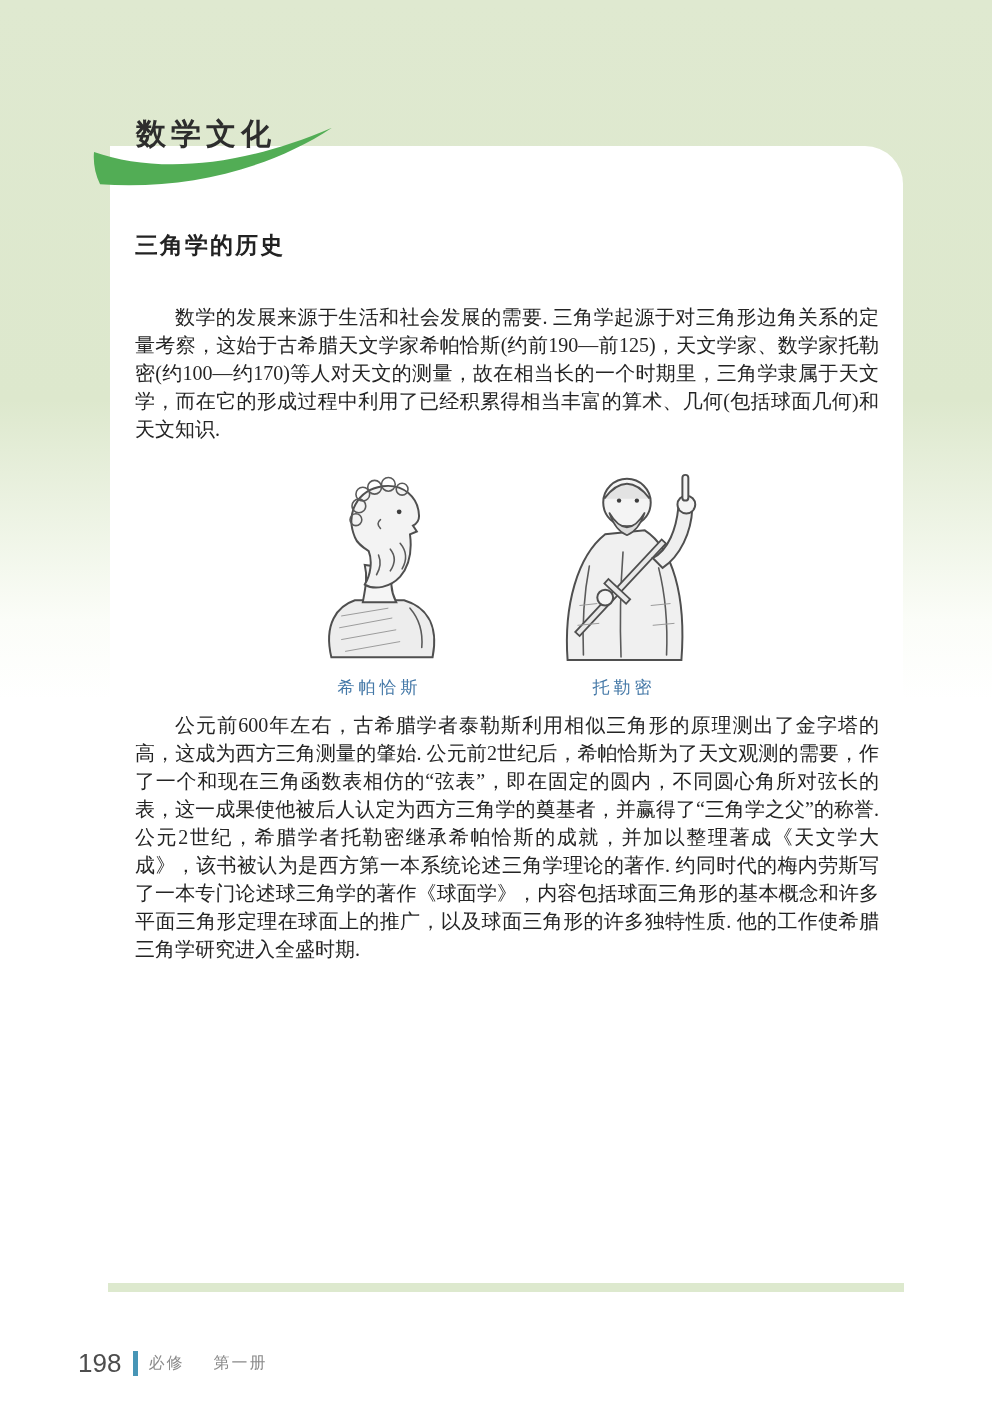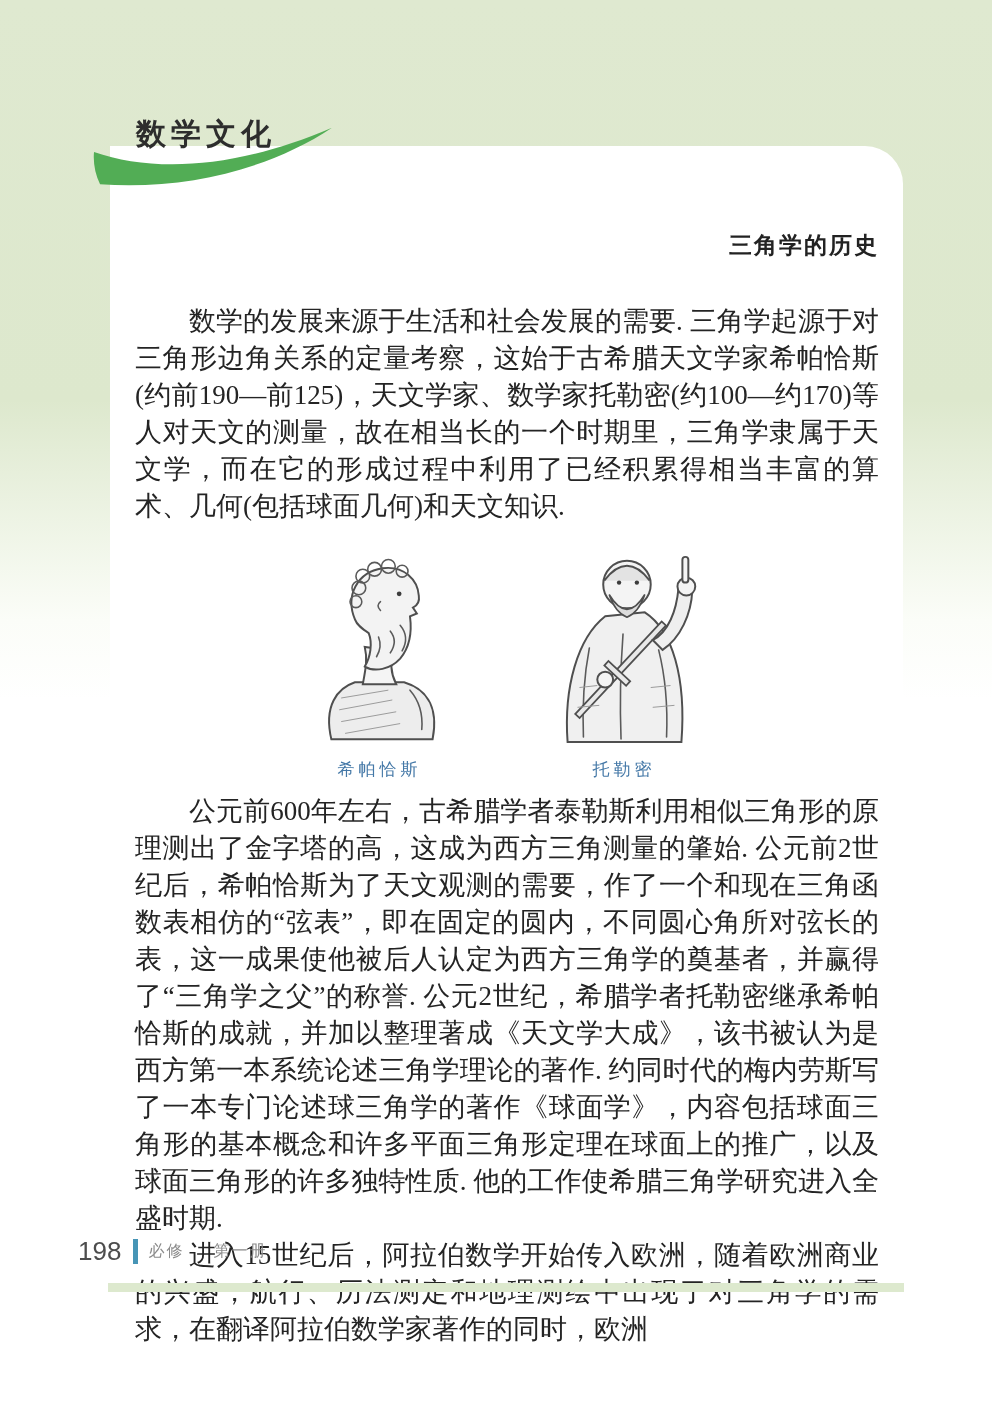--- a/index.html
+++ b/index.html
@@ -17,43 +17,43 @@
   .mascot-band{position:absolute;left:92px;top:125px;width:242px;height:64px;z-index:2;}
   .header-label{
     position:absolute;left:136px;top:114px;z-index:3;
     font-family:"Liberation Sans","DejaVu Sans",sans-serif;
     font-weight:bold;font-size:30px;letter-spacing:5px;color:#2d2d2d;
   }
   .content{
     position:absolute;left:135px;top:230px;width:744px;z-index:1;
   }
   .doc-title{
-    margin:0 0 42px 0;text-align:right;
+    margin:0 0 42px 0;text-align:left;
     font-family:Liberation Serif, serif;
     font-size:23px;font-weight:bold;letter-spacing:2px;color:#222;
   }
   p.para{
-    margin:0;font-size:27px;line-height:37px;color:#242424;
+    margin:0;font-size:20px;line-height:28px;color:#242424;
     text-align:justify;text-indent:2em;
   }
   .figure-row{
     margin:14px 0 12px 0;display:flex;justify-content:center;
     align-items:flex-end;gap:62px;
   }
   .figure{display:flex;flex-direction:column;align-items:center;}
   .portrait{display:block;}
   .fig-caption{
     margin-top:14px;font-size:17px;letter-spacing:4px;color:#4478a7;
   }
   .green-band{
     position:absolute;left:108px;top:1283px;width:796px;height:9px;
     background:#dde9ce;z-index:1;
   }
   .footer{
-    position:absolute;left:78px;top:1236px;display:flex;align-items:center;z-index:2;justify-content:center;
+    position:absolute;left:78px;top:1348px;display:flex;align-items:center;z-index:2;justify-content:center;
   }
   .page-number{
     font-family:"Liberation Sans","DejaVu Sans",sans-serif;
     font-size:26px;color:#4d4d4d;
   }
   .footer-bar{width:5px;height:25px;background:#4795b6;margin:0 10px 0 12px;}
   .footer-book{font-size:16px;color:#8b8b8b;letter-spacing:2px;}
   .footer-book .vol{margin-left:29px;}
   .stroke{fill:none;stroke:#5a5a5a;stroke-width:1.6;stroke-linecap:round;}
   .hatch{fill:none;stroke:#9a9a9a;stroke-width:1;}
@@ -119,21 +119,20 @@
           <path d="M82 56 Q100 86 118 56 Q112 74 100 79 Q88 74 82 56" fill="#dcdcdc" stroke="#4f4f4f" stroke-width="1.6"></path>
           <circle cx="92" cy="44" r="2.2" fill="#3d3d3d"></circle>
           <circle cx="110" cy="44" r="2.2" fill="#3d3d3d"></circle>
           <path class="hatch" d="M52 150 L70 148 M50 170 L72 168 M124 150 L144 148 M126 170 L148 168"></path>
         </svg>
         <div class="fig-caption">托勒密</div>
       </div>
     </div>
 
     <p class="para">公元前600年左右，古希腊学者泰勒斯利用相似三角形的原理测出了金字塔的高，这成为西方三角测量的肇始. 公元前2世纪后，希帕恰斯为了天文观测的需要，作了一个和现在三角函数表相仿的“弦表”，即在固定的圆内，不同圆心角所对弦长的表，这一成果使他被后人认定为西方三角学的奠基者，并赢得了“三角学之父”的称誉. 公元2世纪，希腊学者托勒密继承希帕恰斯的成就，并加以整理著成《天文学大成》，该书被认为是西方第一本系统论述三角学理论的著作. 约同时代的梅内劳斯写了一本专门论述球三角学的著作《球面学》，内容包括球面三角形的基本概念和许多平面三角形定理在球面上的推广，以及球面三角形的许多独特性质. 他的工作使希腊三角学研究进入全盛时期.</p>
-    <p class="para">进入15世纪后，阿拉伯数学开始传入欧洲，随着欧洲商业的兴盛，航行、历法测定和地理测绘中出现了对三角学的需求，在翻译阿拉伯数学家著作的同时，欧洲</p>
   </div>
 
   <div class="green-band"></div>
 
   <div class="footer">
     <span class="page-number">198</span>
     <span class="footer-bar"></span>
     <span class="footer-book">
       <span>必修</span><span class="vol">第一册</span>
     </span>

